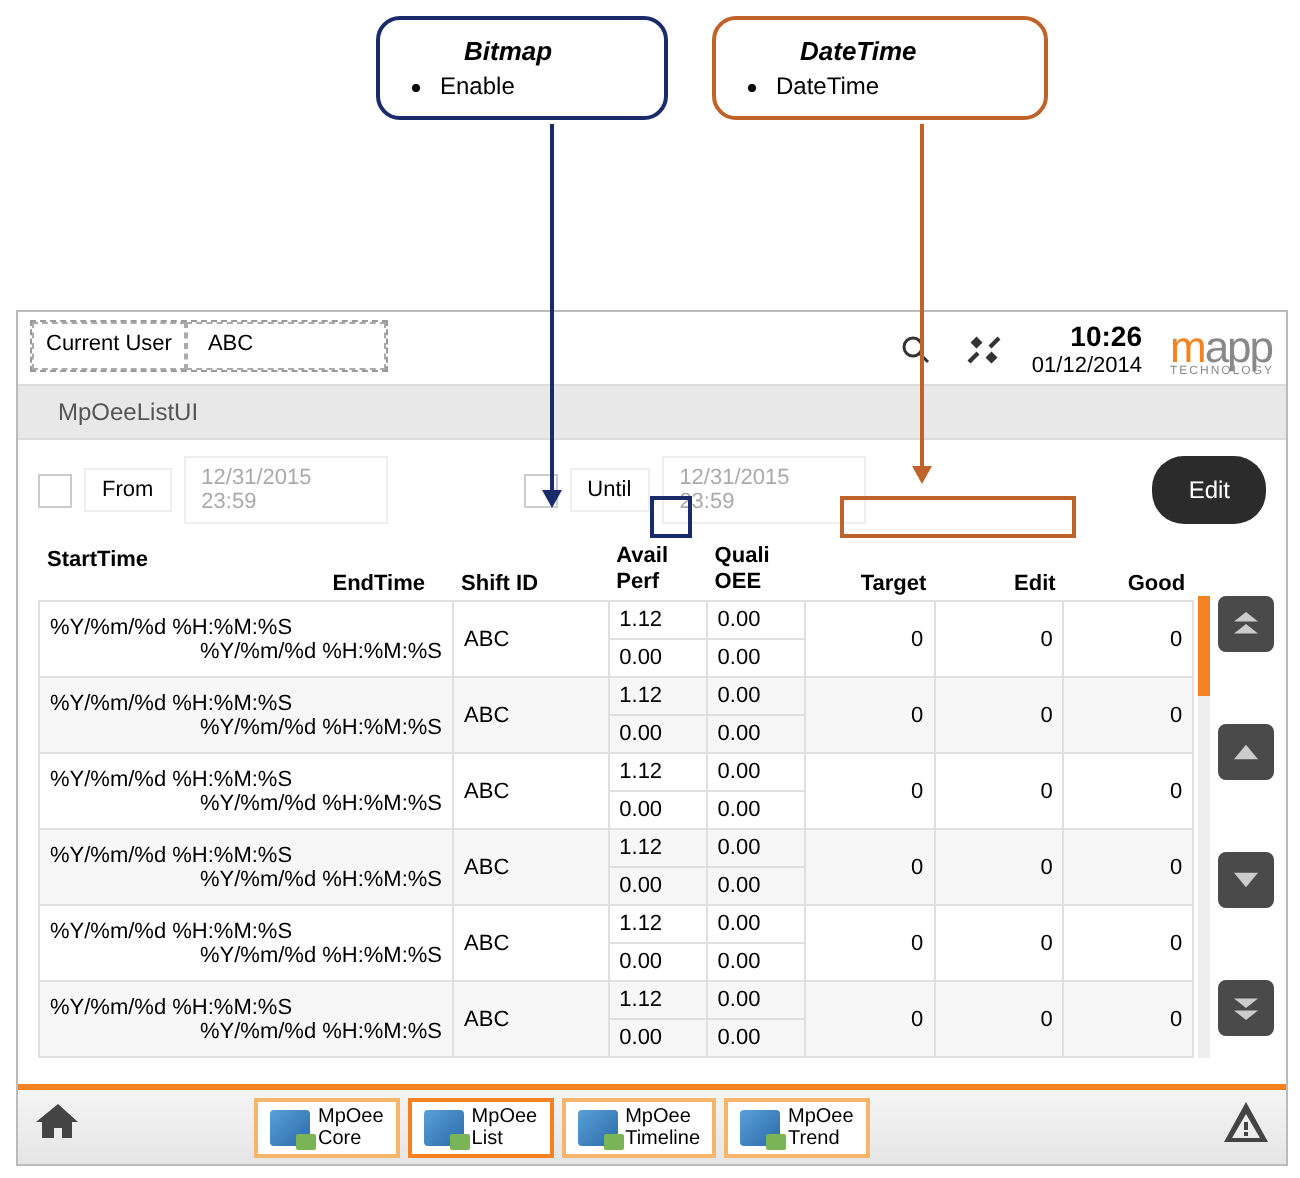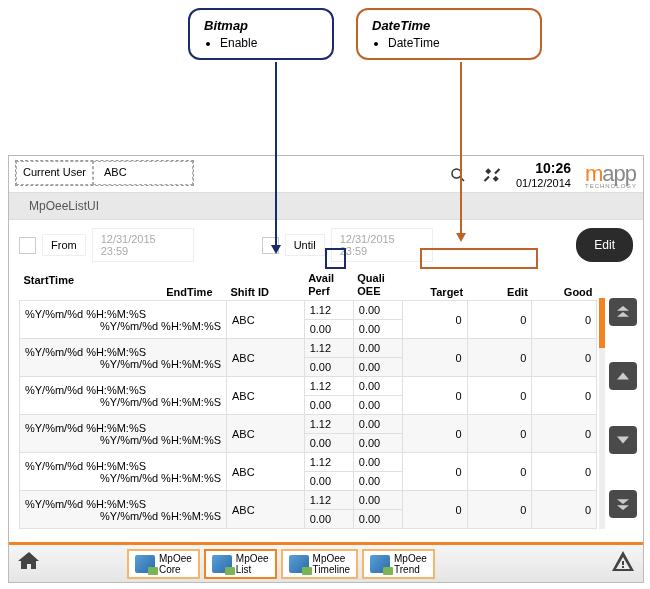--- a/index.html
+++ b/index.html
@@ -1,24 +1,24 @@
 <!DOCTYPE html>
 <html><head>
 <meta charset="utf-8">
 <style>
 * { box-sizing: border-box; margin: 0; padding: 0; }
 body { font-family: Arial, sans-serif; font-size: 11px; background: #fff; width: 650px; height: 589px; position: relative; overflow: hidden; }
 
 
 .callout { position: absolute; border: 2px solid; border-radius: 12px; padding: 8px 14px; background: #fff; z-index: 100; }
-.callout-title { font-weight: bold; font-style: italic; font-size: 13px; margin-bottom: 3px; }
+.callout-title { font-weight: bold; font-style: italic; font-size: 13px; margin-bottom: 3px; margin-left: 28px; }
 .callout ul { list-style: disc; margin-left: 16px; }
 .callout li { font-size: 12px; }
 .c-bitmap { border-color: #1a2b6b; left: 188px; top: 8px; width: 146px; }
-.c-datetime { border-color: #c0632a; left: 356px; top: 8px; width: 186px; }
+.c-datetime { border-color: #c0632a; left: 356px; top: 8px; width: 168px; }
 .arrow-line { position: absolute; z-index: 99; }
 .arrow-bitmap { left: 275px; top: 62px; width: 2px; height: 184px; background: #1a2b6b; }
 .arrow-bitmap::after { content: ''; position: absolute; bottom: -8px; left: -4px; border-left: 5px solid transparent; border-right: 5px solid transparent; border-top: 9px solid #1a2b6b; }
 .arrow-dt { left: 460px; top: 62px; width: 2px; height: 172px; background: #c0632a; }
 .arrow-dt::after { content: ''; position: absolute; bottom: -8px; left: -4px; border-left: 5px solid transparent; border-right: 5px solid transparent; border-top: 9px solid #c0632a; }
 .highlight-box { position: absolute; border: 2px solid; z-index: 98; pointer-events: none; }
 .hb-bitmap { border-color: #1a2b6b; left: 325px; top: 248px; width: 21px; height: 21px; }
 .hb-dt { border-color: #c0632a; left: 420px; top: 248px; width: 118px; height: 21px; }
 
 

